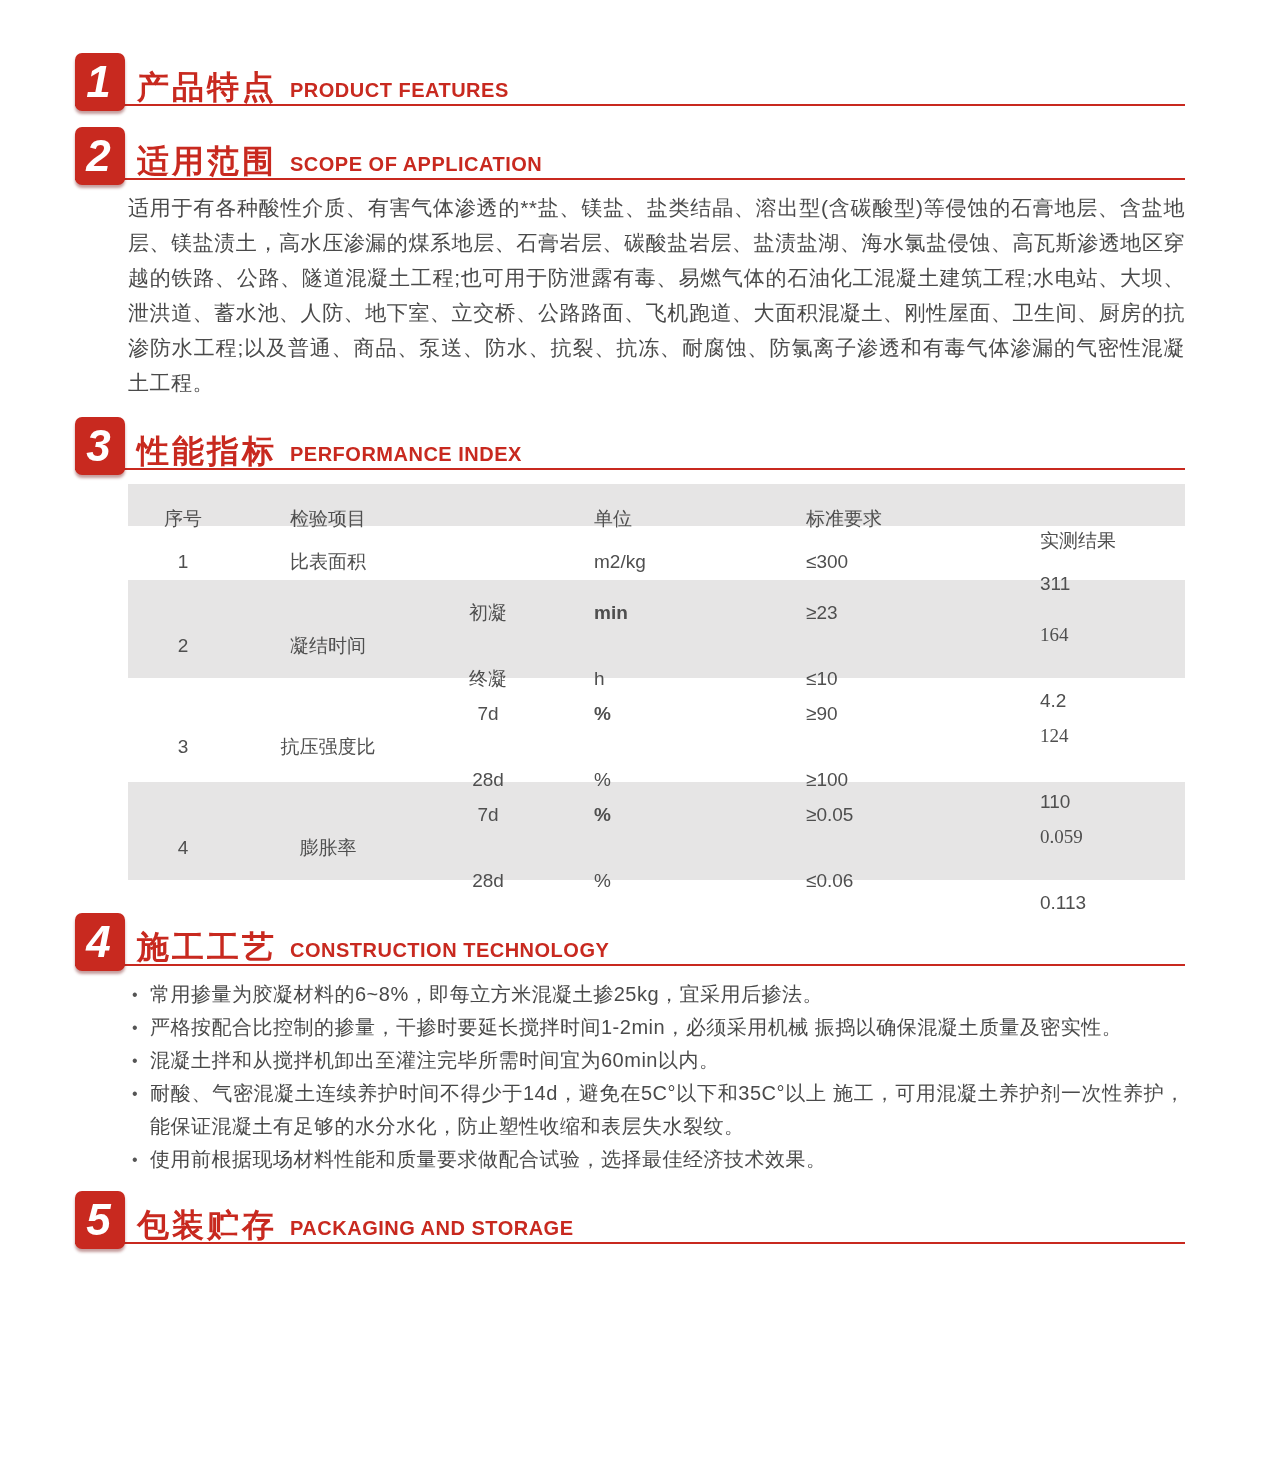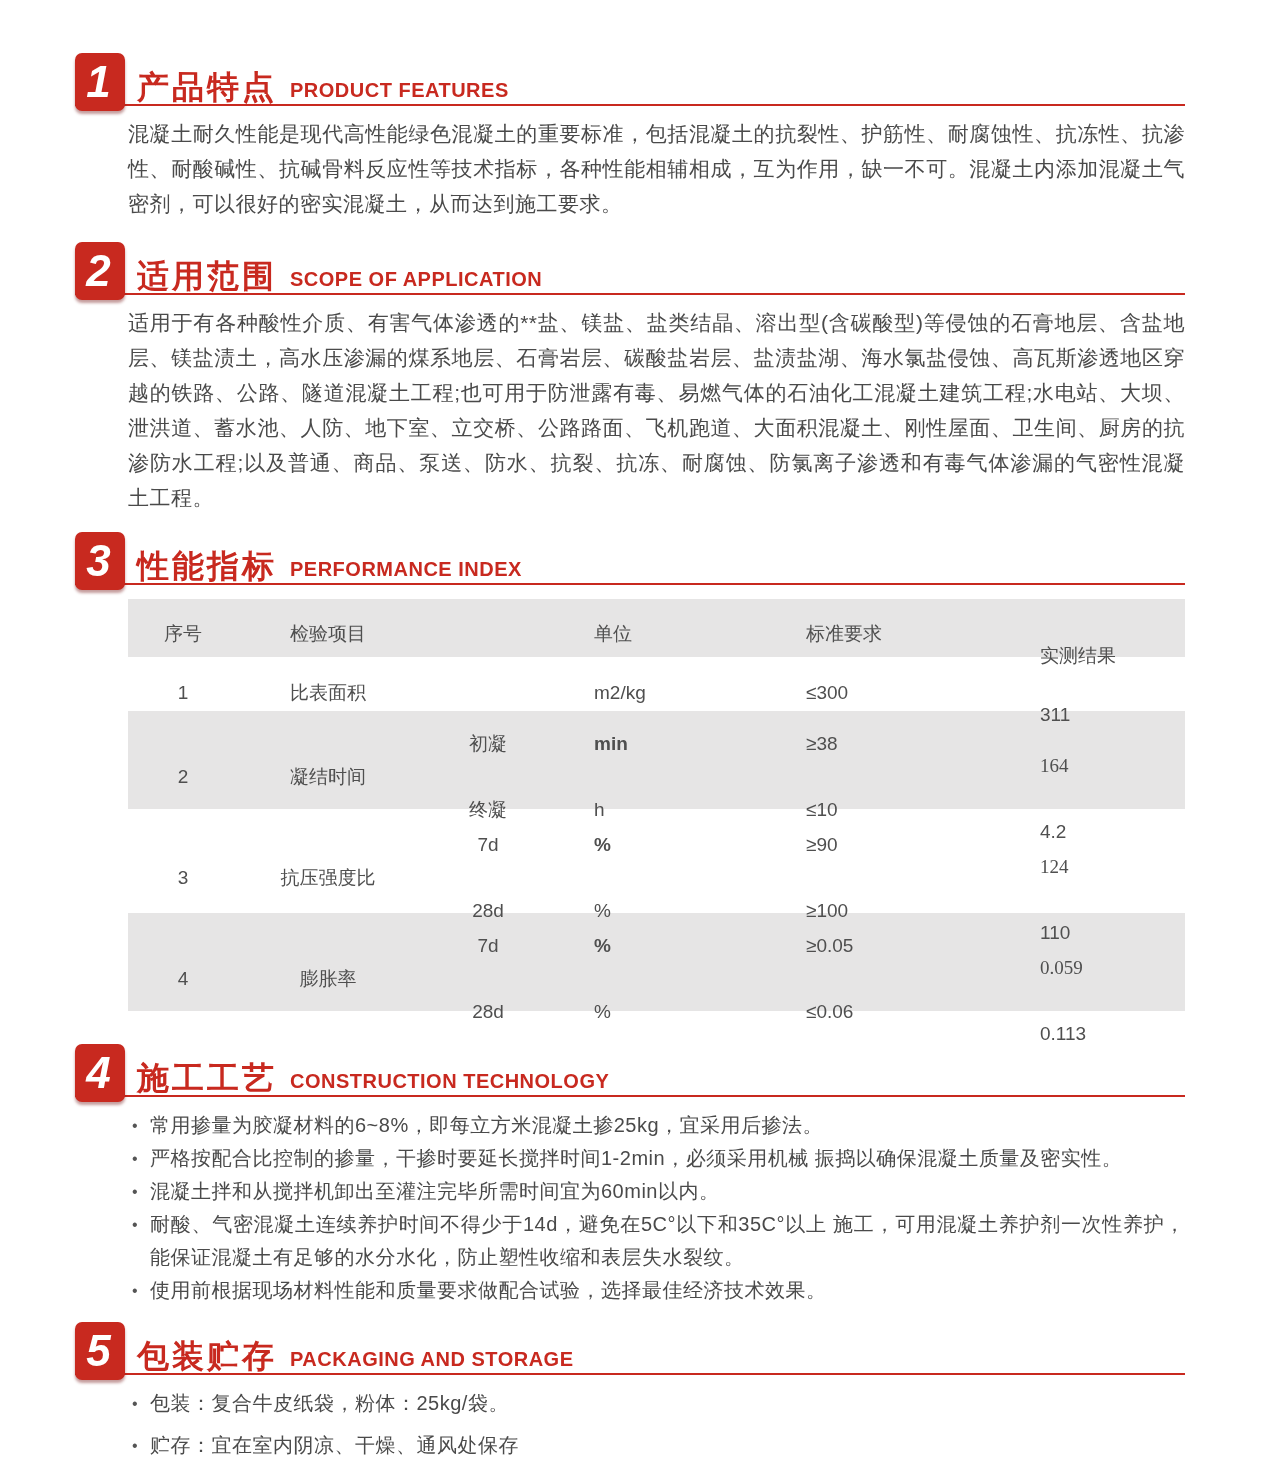--- a/index.html
+++ b/index.html
@@ -61,21 +61,21 @@
   .bullets.spaced li{ margin-bottom:9px; }
 
   
   .ptable{ margin:14px 0 0 53px; font-size:19px; color:#4f4f4f; }
   .band{
     display:grid;
     grid-template-columns:110px 180px 140px 210px 240px 1fr;
     align-items:center;
   }
   .band + .band{ margin-top:3px; }
-  .t-headrow{ background:var(--gray); height:58px; }
+  .t-headrow{ background:var(--gray); height:42px; }
   .row-white{ background:#ffffff; }
   .row-gray{ background:var(--gray); }
   .rowH1{ height:48px; }
   .rowH2{ height:98px; grid-template-rows:1fr 1fr; }
   .cell{ white-space:nowrap; }
   .cc{ text-align:center; }
   .c4{ padding-left:36px; }
   .c5{ padding-left:38px; }
   .c6{ padding-left:32px;margin-top:44px; }
   .r2 .p-c1{ grid-area:1 / 1 / 3 / 2; }
@@ -93,21 +93,20 @@
 </head>
 <body>
 
 <div class="page">
 
   <div class="sec-head">
     <div class="sec-num">1</div>
     <span class="sec-zh">产品特点</span>
     <span class="sec-en">PRODUCT FEATURES</span>
   </div>
-  <p class="para">混凝土耐久性能是现代高性能绿色混凝土的重要标准，包括混凝土的抗裂性、护筋性、耐腐蚀性、抗冻性、抗渗性、耐酸碱性、抗碱骨料反应性等技术指标，各种性能相辅相成，互为作用，缺一不可。混凝土内添加混凝土气密剂，可以很好的密实混凝土，从而达到施工要求。</p>
 
   <div class="sec-head mt-s2">
     <div class="sec-num">2</div>
     <span class="sec-zh">适用范围</span>
     <span class="sec-en">SCOPE OF APPLICATION</span>
   </div>
   <p class="para">适用于有各种酸性介质、有害气体渗透的**盐、镁盐、盐类结晶、溶出型(含碳酸型)等侵蚀的石膏地层、含盐地层、镁盐渍土，高水压渗漏的煤系地层、石膏岩层、碳酸盐岩层、盐渍盐湖、海水氯盐侵蚀、高瓦斯渗透地区穿越的铁路、公路、隧道混凝土工程;也可用于防泄露有毒、易燃气体的石油化工混凝土建筑工程;水电站、大坝、泄洪道、蓄水池、人防、地下室、立交桥、公路路面、飞机跑道、大面积混凝土、刚性屋面、卫生间、厨房的抗渗防水工程;以及普通、商品、泵送、防水、抗裂、抗冻、耐腐蚀、防氯离子渗透和有毒气体渗漏的气密性混凝土工程。</p>
 
   <div class="sec-head mt-s3">
     <div class="sec-num">3</div>
@@ -132,21 +131,21 @@
       <div class="cell c4">m2/kg</div>
       <div class="cell c5">≤300</div>
       <div class="cell c6">311</div>
     </div>
 
     <div class="band row-gray rowH2 r2">
       <div class="cell cc p-c1">2</div>
       <div class="cell cc p-c2">凝结时间</div>
       <div class="cell cc s1n">初凝</div>
       <div class="cell c4 s1u">min</div>
-      <div class="cell c5 s1s">≥38</div>
+      <div class="cell c5 s1s">≥23</div>
       <div class="cell c6 s1r">164</div>
       <div class="cell cc s2n">终凝</div>
       <div class="cell c4 s2u">h</div>
       <div class="cell c5 s2s">≤10</div>
       <div class="cell c6 s2r">4.2</div>
     </div>
 
     <div class="band row-white rowH2 r2">
       <div class="cell cc p-c1">3</div>
       <div class="cell cc p-c2">抗压强度比</div>
@@ -185,18 +184,14 @@
     <li>混凝土拌和从搅拌机卸出至灌注完毕所需时间宜为60min以内。</li>
     <li>耐酸、气密混凝土连续养护时间不得少于14d，避免在5C°以下和35C°以上 施工，可用混凝土养护剂一次性养护，能保证混凝土有足够的水分水化，防止塑性收缩和表层失水裂纹。</li>
     <li>使用前根据现场材料性能和质量要求做配合试验，选择最佳经济技术效果。</li>
   </ul>
 
   <div class="sec-head mt-s5">
     <div class="sec-num">5</div>
     <span class="sec-zh">包装贮存</span>
     <span class="sec-en">PACKAGING AND STORAGE</span>
   </div>
-  <ul class="bullets spaced">
-    <li>包装：复合牛皮纸袋，粉体：25kg/袋。</li>
-    <li>贮存：宜在室内阴凉、干燥、通风处保存</li>
-  </ul>
 
 </div>
 
 </body></html>

